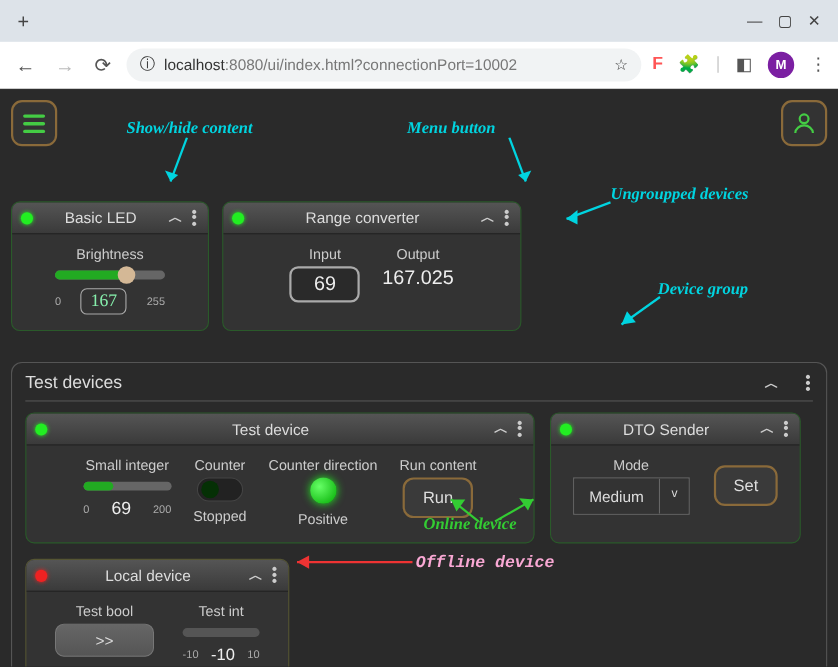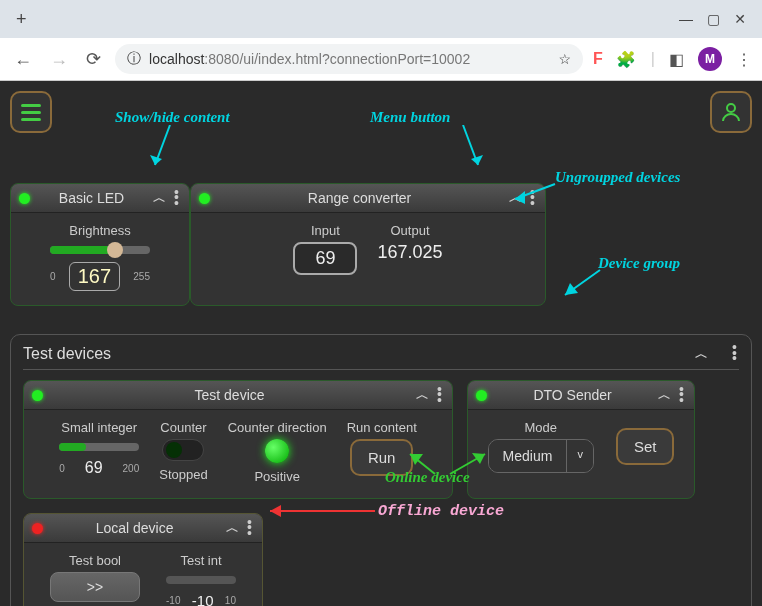--- a/index.html
+++ b/index.html
@@ -33,21 +33,21 @@
 .hamburger { display: flex; flex-direction: column; gap: 4px; }
 .hamburger span { width: 20px; height: 3px; background: #4c4; border-radius: 2px; }
 
 
 .annot { position: absolute; color: #00d4e0; font-weight: bold; font-style: italic; font-family: Georgia, serif; font-size: 15px; pointer-events: none; }
 .annot.green { color: #3c3; }
 .annot.red { color: #f9a8d4; font-family: Liberation Mono, monospace; }
 .arrow { position: absolute; pointer-events: none; }
 
 
-.ungrouped { display: flex; margin-bottom: 28px; }
+.ungrouped { display: flex; gap: 12px; margin-bottom: 28px; }
 .card { background: #333; border: 1px solid #2a5a2a; border-radius: 8px; overflow: hidden; }
 .card.offline { border-color: #553; }
 .card-header { display: flex; align-items: center; background: linear-gradient(#555, #3a3a3a); padding: 5px 8px; gap: 6px; border-bottom: 1px solid #222; }
 .status-dot { width: 11px; height: 11px; border-radius: 50%; }
 .status-dot.online { background: #2e2; box-shadow: 0 0 4px #2e2; }
 .status-dot.offline { background: #e22; box-shadow: 0 0 4px #e22; }
 .card-title { flex: 1; text-align: center; font-size: 14px; color: #ddd; }
 .chevron { color: #ccc; cursor: pointer; font-size: 13px; font-weight: bold; }
 .dots { color: #ccc; cursor: pointer; font-size: 14px; line-height: 0.4; display: flex; flex-direction: column; padding: 0 2px; }
 .card-body { padding: 10px 14px 14px; display: flex; gap: 20px; justify-content: center; }
@@ -55,40 +55,40 @@
 .ctrl { display: flex; flex-direction: column; align-items: center; gap: 4px; }
 .ctrl-label { font-size: 13px; color: #ccc; }
 .ctrl-value { font-size: 18px; color: #eee; }
 
 
 .slider-wrap { position: relative; width: 100px; }
 .slider-track { height: 8px; background: #666; border-radius: 4px; position: relative; margin: 4px 0; }
 .slider-fill { position: absolute; left: 0; top: 0; height: 100%; background: #2a2; border-radius: 4px; }
 .slider-thumb { position: absolute; top: -4px; width: 16px; height: 16px; background: #d4b896; border-radius: 50%; transform: translateX(-50%); }
 .slider-row { display: flex; justify-content: space-between; align-items: center; font-size: 10px; color: #aaa; width: 100%; }
-.slider-valbox { border: 1px solid #aaa; border-radius: 6px; padding: 2px 8px; font-size: 20px; color: #fef9c3; }
+.slider-valbox { border: 1px solid #aaa; border-radius: 6px; padding: 2px 8px; font-size: 16px; color: #86efac; font-family: Liberation Serif, serif; }
 .slider-disabled .slider-track { background: #555; }
 .slider-disabled .slider-fill { background: #888; }
 
 .input-box { border: 2px solid #aaa; border-radius: 8px; padding: 4px 20px; font-size: 18px; background: #2a2a2a; color: #eee; text-align: center; }
 
 
 .group { border: 1px solid #555; border-radius: 10px; padding: 10px 12px 14px; }
 .group-header { display: flex; align-items: flex-start; gap: 22px; margin-bottom: 10px; border-bottom: 1px solid #555; padding-bottom: 6px; }
 .group-title { flex: 1; font-size: 16px; color: #ddd; }
 .group-row { display: flex; gap: 14px; flex-wrap: wrap; }
 
 .led { width: 24px; height: 24px; border-radius: 50%; }
 .led.on { background: radial-gradient(circle at 35% 35%, #6f6, #0a0); box-shadow: 0 0 8px #2e2; }
 .toggle { width: 42px; height: 22px; border-radius: 11px; background: #222; border: 1px solid #444; position: relative; }
 .toggle-knob { width: 16px; height: 16px; border-radius: 50%; background: #053005; position: absolute; top: 2px; left: 3px; }
 .ctrl-sub { font-size: 13px; color: #ccc; margin-top: 2px; }
 
 .btn { border: 2px solid #8a6a3a; background: #3a3a3a; color: #ddd; border-radius: 10px; padding: 8px 16px; font-size: 15px; cursor: pointer; }
-.select-wrap { display: flex; border: 1px solid #666; border-radius: 10px; overflow: hidden; }
+.select-wrap { display: flex; border: 1px solid #666; border-radius: 0; overflow: hidden; }
 .select-val { padding: 8px 14px; background: #333; font-size: 14px; }
 .select-caret { padding: 8px 10px; background: #333; border-left: 1px solid #666; font-size: 11px; }
 
 .bool-btn { width: 90px; height: 30px; border-radius: 8px; background: linear-gradient(#666, #555); border: 1px solid #777; display: flex; align-items: center; justify-content: center; font-size: 14px; color: #ddd; }
 </style>
 </head>
 <body>
 
 <div class="browser-chrome">
   <div class="tab-bar">
@@ -192,21 +192,21 @@
           </div>
           <div class="slider-row">
             <span>0</span>
             <span class="slider-valbox">167</span>
             <span>255</span>
           </div>
         </div>
       </div>
     </div>
 
-    <div class="card" style="width:356px">
+    <div class="card" style="width:272px">
       <div class="card-header">
         <span class="status-dot online"></span>
         <span class="card-title">Range converter</span>
         <span class="chevron">︿</span>
         <span class="dots">•<br>•<br>•</span>
       </div>
       <div class="card-body">
         <div class="ctrl">
           <span class="ctrl-label">Input</span>
           <div class="input-box">69</div>
@@ -219,21 +219,21 @@
     </div>
   </div>
 
   <div class="group">
     <div class="group-header">
       <span class="group-title">Test devices</span>
       <span class="chevron">︿</span>
       <span class="dots">•<br>•<br>•</span>
     </div>
     <div class="group-row">
-      <div class="card" style="width:430px">
+      <div class="card" style="width:463px">
         <div class="card-header">
           <span class="status-dot online"></span>
           <span class="card-title">Test device</span>
           <span class="chevron">︿</span>
           <span class="dots">•<br>•<br>•</span>
         </div>
         <div class="card-body" style="gap:20px">
           <div class="ctrl">
             <span class="ctrl-label">Small integer</span>
             <div class="slider-wrap" style="width:80px">

